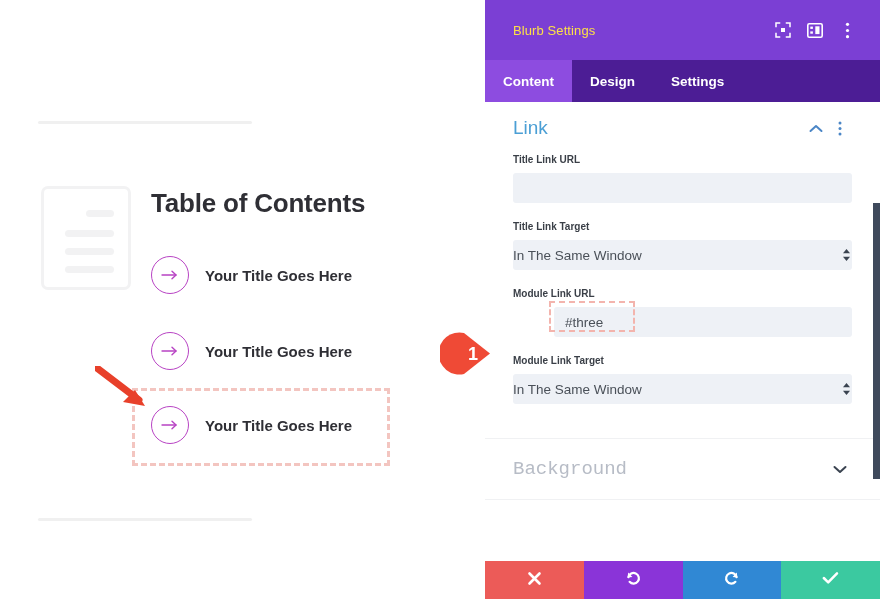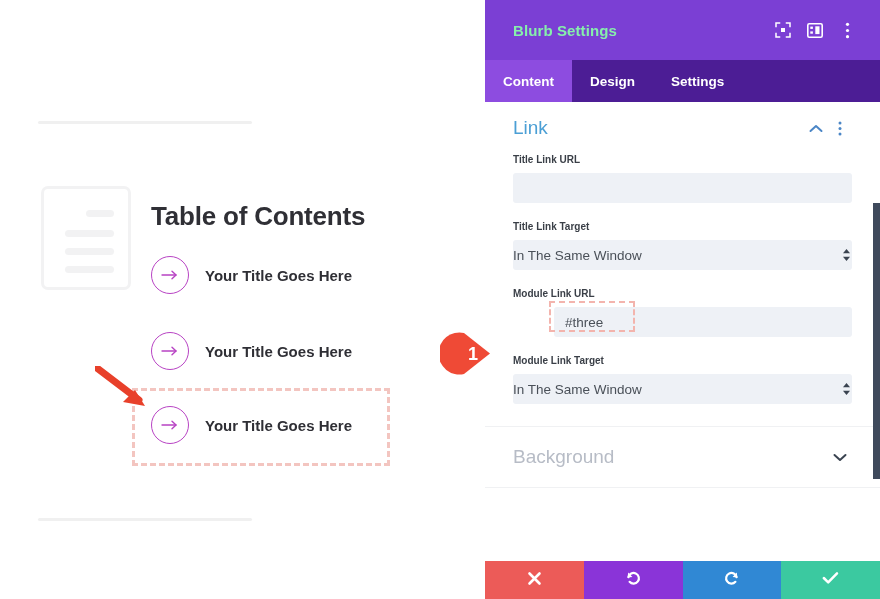--- a/index.html
+++ b/index.html
@@ -27,21 +27,21 @@
     border:3px solid #f2f2f3;border-radius:7px;background:#ffffff;
     box-sizing:border-box;
   }
   .doc-icon .ln{position:absolute;background:#f2f2f3;border-radius:4px;height:7px;}
   .doc-icon .ln.l1{left:42px;top:21px;width:28px;}
   .doc-icon .ln.l2{left:21px;top:41px;width:49px;}
   .doc-icon .ln.l3{left:21px;top:59px;width:49px;}
   .doc-icon .ln.l4{left:21px;top:77px;width:49px;}
 
   .toc-title{
-    position:absolute;left:151px;top:201px;
+    position:absolute;left:151px;top:188px;
     font-size:26px;font-weight:700;color:#2f2f35;letter-spacing:-.2px;
     white-space:nowrap;
   }
 
   .blurb{position:absolute;height:52px;display:flex;align-items:center;}
   .blurb-1{left:151px;top:249px;}
   .blurb-2{left:151px;top:325px;}
   .blurb-3{left:151px;top:399px;}
 
   .arrow-circle{
@@ -70,21 +70,21 @@
   .panel{
     position:absolute;left:485px;top:0;width:395px;height:599px;
     background:#ffffff;overflow:hidden;
   }
   .panel-header{
     height:60px;background:#7b3fd4;
     display:flex;align-items:center;padding:0 18px 0 28px;
     box-sizing:border-box;
   }
   .panel-title{
-    color:#86efac;font-size:15px;font-weight:700;flex:1;letter-spacing:.1px;
+    color:#fde047;font-size:13px;font-weight:400;flex:1;letter-spacing:.1px;
   }
   .hdr-icon{
     width:30px;height:30px;display:flex;align-items:center;justify-content:center;
     margin-left:2px;cursor:pointer;
   }
 
   .tabs{height:42px;background:#4c1d95;display:flex;align-items:stretch;}
   .tab{
     display:flex;align-items:center;justify-content:center;
     color:#ffffff;font-size:13.5px;font-weight:600;
@@ -312,21 +312,21 @@
             <span class="spinner">
               <svg width="11" height="16" viewBox="0 0 11 16" aria-hidden="true">
                 <path d="M5.5 2 L9 6.3 L2 6.3 Z" fill="#3a4350"></path>
                 <path d="M5.5 14 L9 9.7 L2 9.7 Z" fill="#3a4350"></path>
               </svg>
             </span>
           </div>
         </div>
       </div>
 
-      <div class="closed-section" style="margin-top:22px;">
+      <div class="closed-section" style="margin-top:34px;font-family:Liberation Mono, monospace;">
         <div class="section-head">
           <div class="s-title closed">Background</div>
           <div class="sec-icon">
             <svg width="14" height="9" viewBox="0 0 14 9" aria-hidden="true">
               <path d="M1.5 2 L7 7 L12.5 2" stroke="#3a4350" stroke-width="2" fill="none" stroke-linecap="round" stroke-linejoin="round"></path>
             </svg>
           </div>
         </div>
       </div>
 

